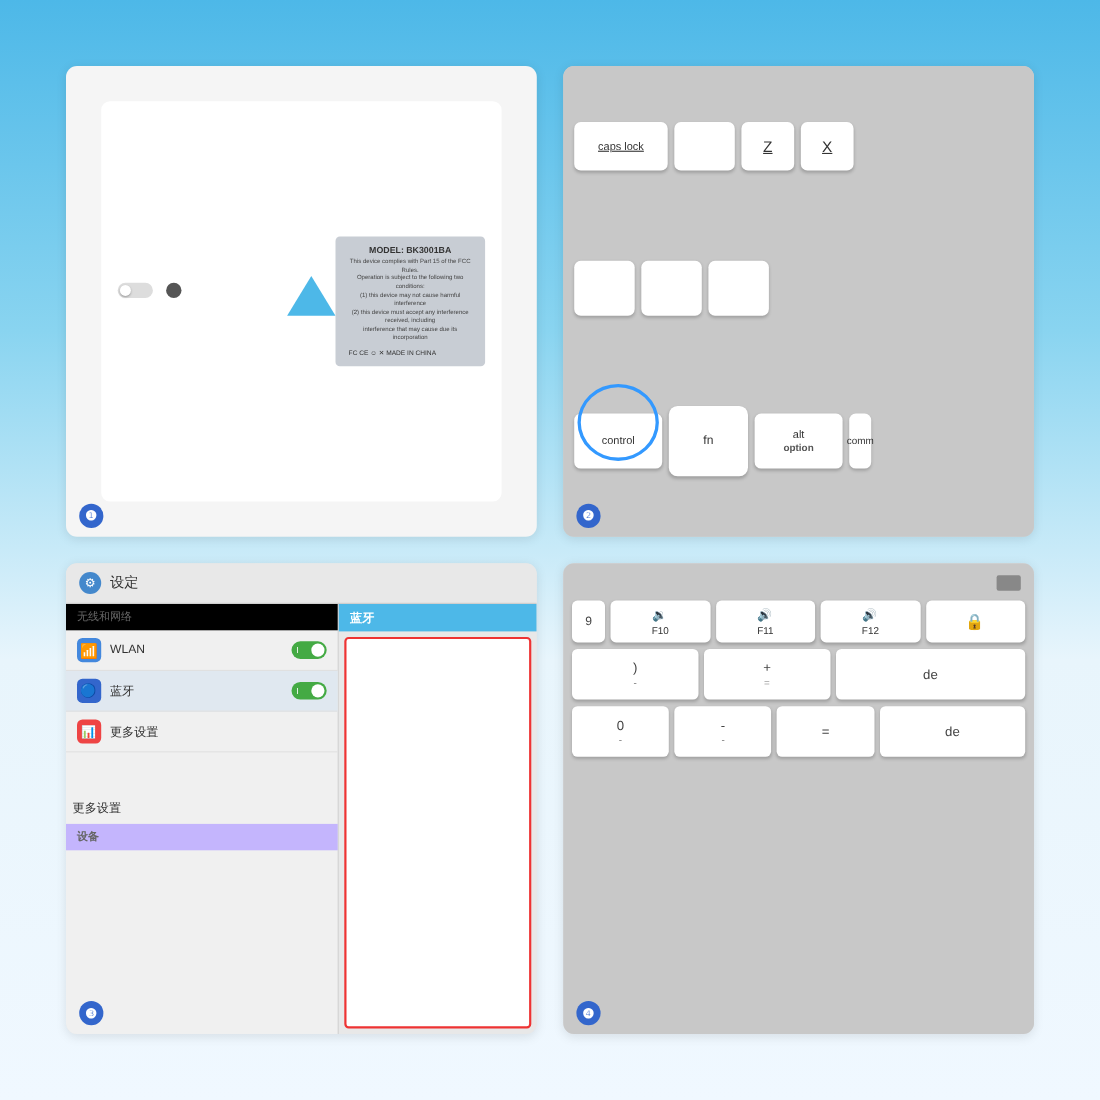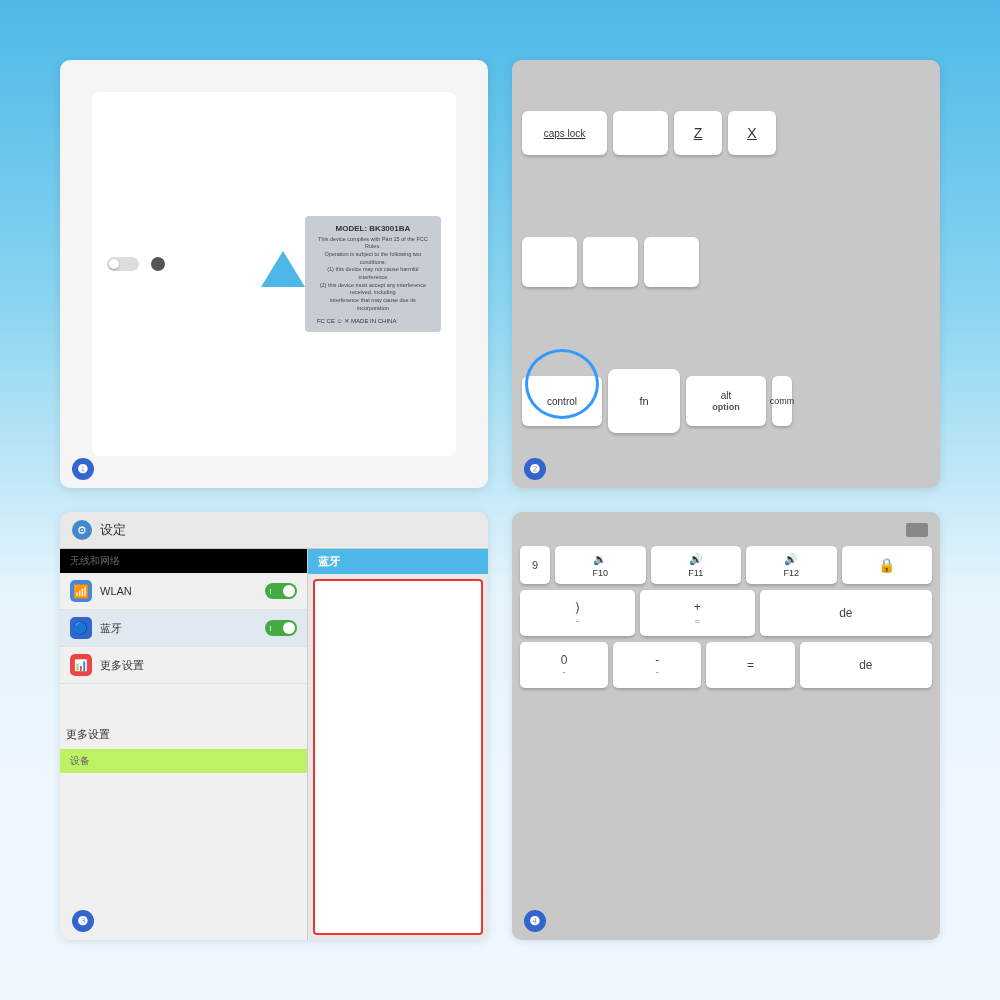--- a/index.html
+++ b/index.html
@@ -303,21 +303,22 @@
       padding: 7px 6px;
       font-size: 11px;
       color: #333;
       margin-top: 36px;
     }
 
     .device-section {
       padding: 5px 10px;
       font-size: 10px;
       color: #666;
-      background: #bef264;
+      background: #c4b5fd;
+      font-weight: bold;
     }
 
     .settings-right {
       flex: 1;
       background: #e8e8e8;
       display: flex;
       flex-direction: column;
     }
 
     .bt-header {

